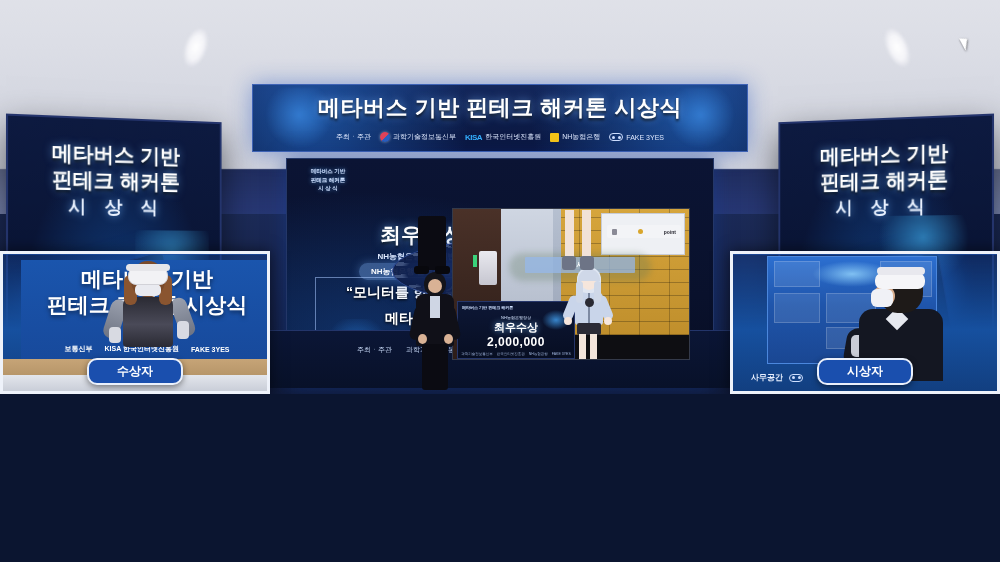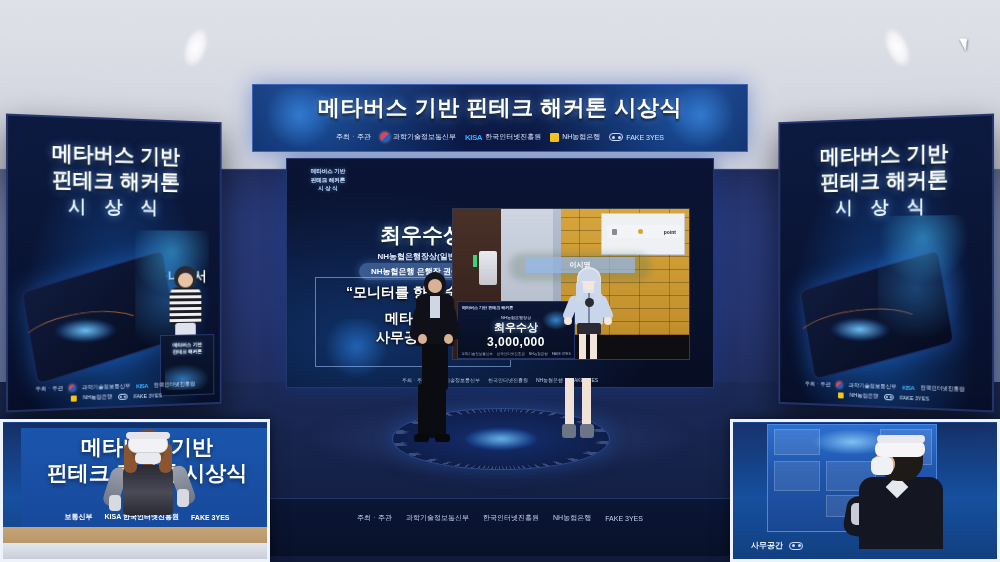--- a/index.html
+++ b/index.html
@@ -4,21 +4,21 @@
 <style>
   * { box-sizing: border-box; margin: 0; padding: 0; }
   html, body {
     width: 1000px; height: 562px;
     overflow: hidden;
     font-family: "Liberation Sans", sans-serif;
     background: #0b1530;
   }
   #stage {
     position: relative;
-    width: 1000px; height: 562px;
+    width: 1000px; height: 394px;
     overflow: hidden;
     background: linear-gradient(180deg, #253a7a 0%, #2b4086 22%, #24346e 55%, #1b2850 100%);
   }
 
   
   .ceiling {
     position: absolute; left: -60px; top: -110px;
     width: 1120px; height: 255px;
     background: linear-gradient(180deg,#e9eaef 0%, #dcdee6 60%, #cfd2dd 100%);
     border-radius: 0 0 120px 120px;
@@ -707,21 +707,21 @@
       <div class="av-short"></div>
       <div class="av-leg-l"></div>
       <div class="av-leg-r"></div>
     </div>
 
     <div class="cs-inner-poster">
       <div class="ip-t">메타버스 기반 핀테크 해커톤</div>
       <div class="ip-art"></div>
       <div class="ip-sub">NH농협은행장상</div>
       <div class="ip-award">최우수상</div>
-      <div class="ip-amount">3,000,000</div>
+      <div class="ip-amount">2,000,000</div>
       <div class="ip-logos">
         <span>과학기술정보통신부</span>
         <span>한국인터넷진흥원</span>
         <span>NH농협은행</span>
         <span>FAKE 3YES</span>
       </div>
     </div>
   </div>
 
   <div class="speaker">
@@ -788,20 +788,21 @@
       <div class="vrp-ctrl-r"></div>
       <div class="vrp-body"></div>
       <div class="vrp-hair-l"></div>
       <div class="vrp-hair-r"></div>
       <div class="vrp-head"></div>
       <div class="vrp-mask"></div>
       <div class="vrp-headset"></div>
       <div class="vrp-strap"></div>
     </div>
 
+    <div class="cam-label">수상자</div>
   </div>
 
   <div class="cam right">
     <div class="cam-blue-bg"></div>
     <div class="cam-screen-wall">
       <div class="glowmark"></div>
       <div class="tile" style="left:6px; top:4px; width:46px; height:26px;"></div>
       <div class="tile" style="left:6px; top:36px; width:46px; height:30px;"></div>
       <div class="tile" style="left:58px; top:36px; width:50px; height:30px;"></div>
       <div class="tile" style="left:58px; top:70px; width:50px; height:22px;"></div>
@@ -821,16 +822,17 @@
     </div>
 
     <div class="cam-nh-logo">
       <span>사무공간</span>
       <span class="goggles">
           <i></i>
           <i></i>
         </span>
     </div>
 
+    <div class="cam-label">시상자</div>
   </div>
 
   <div class="cursor"></div>
 </div>
 
 </body></html>

